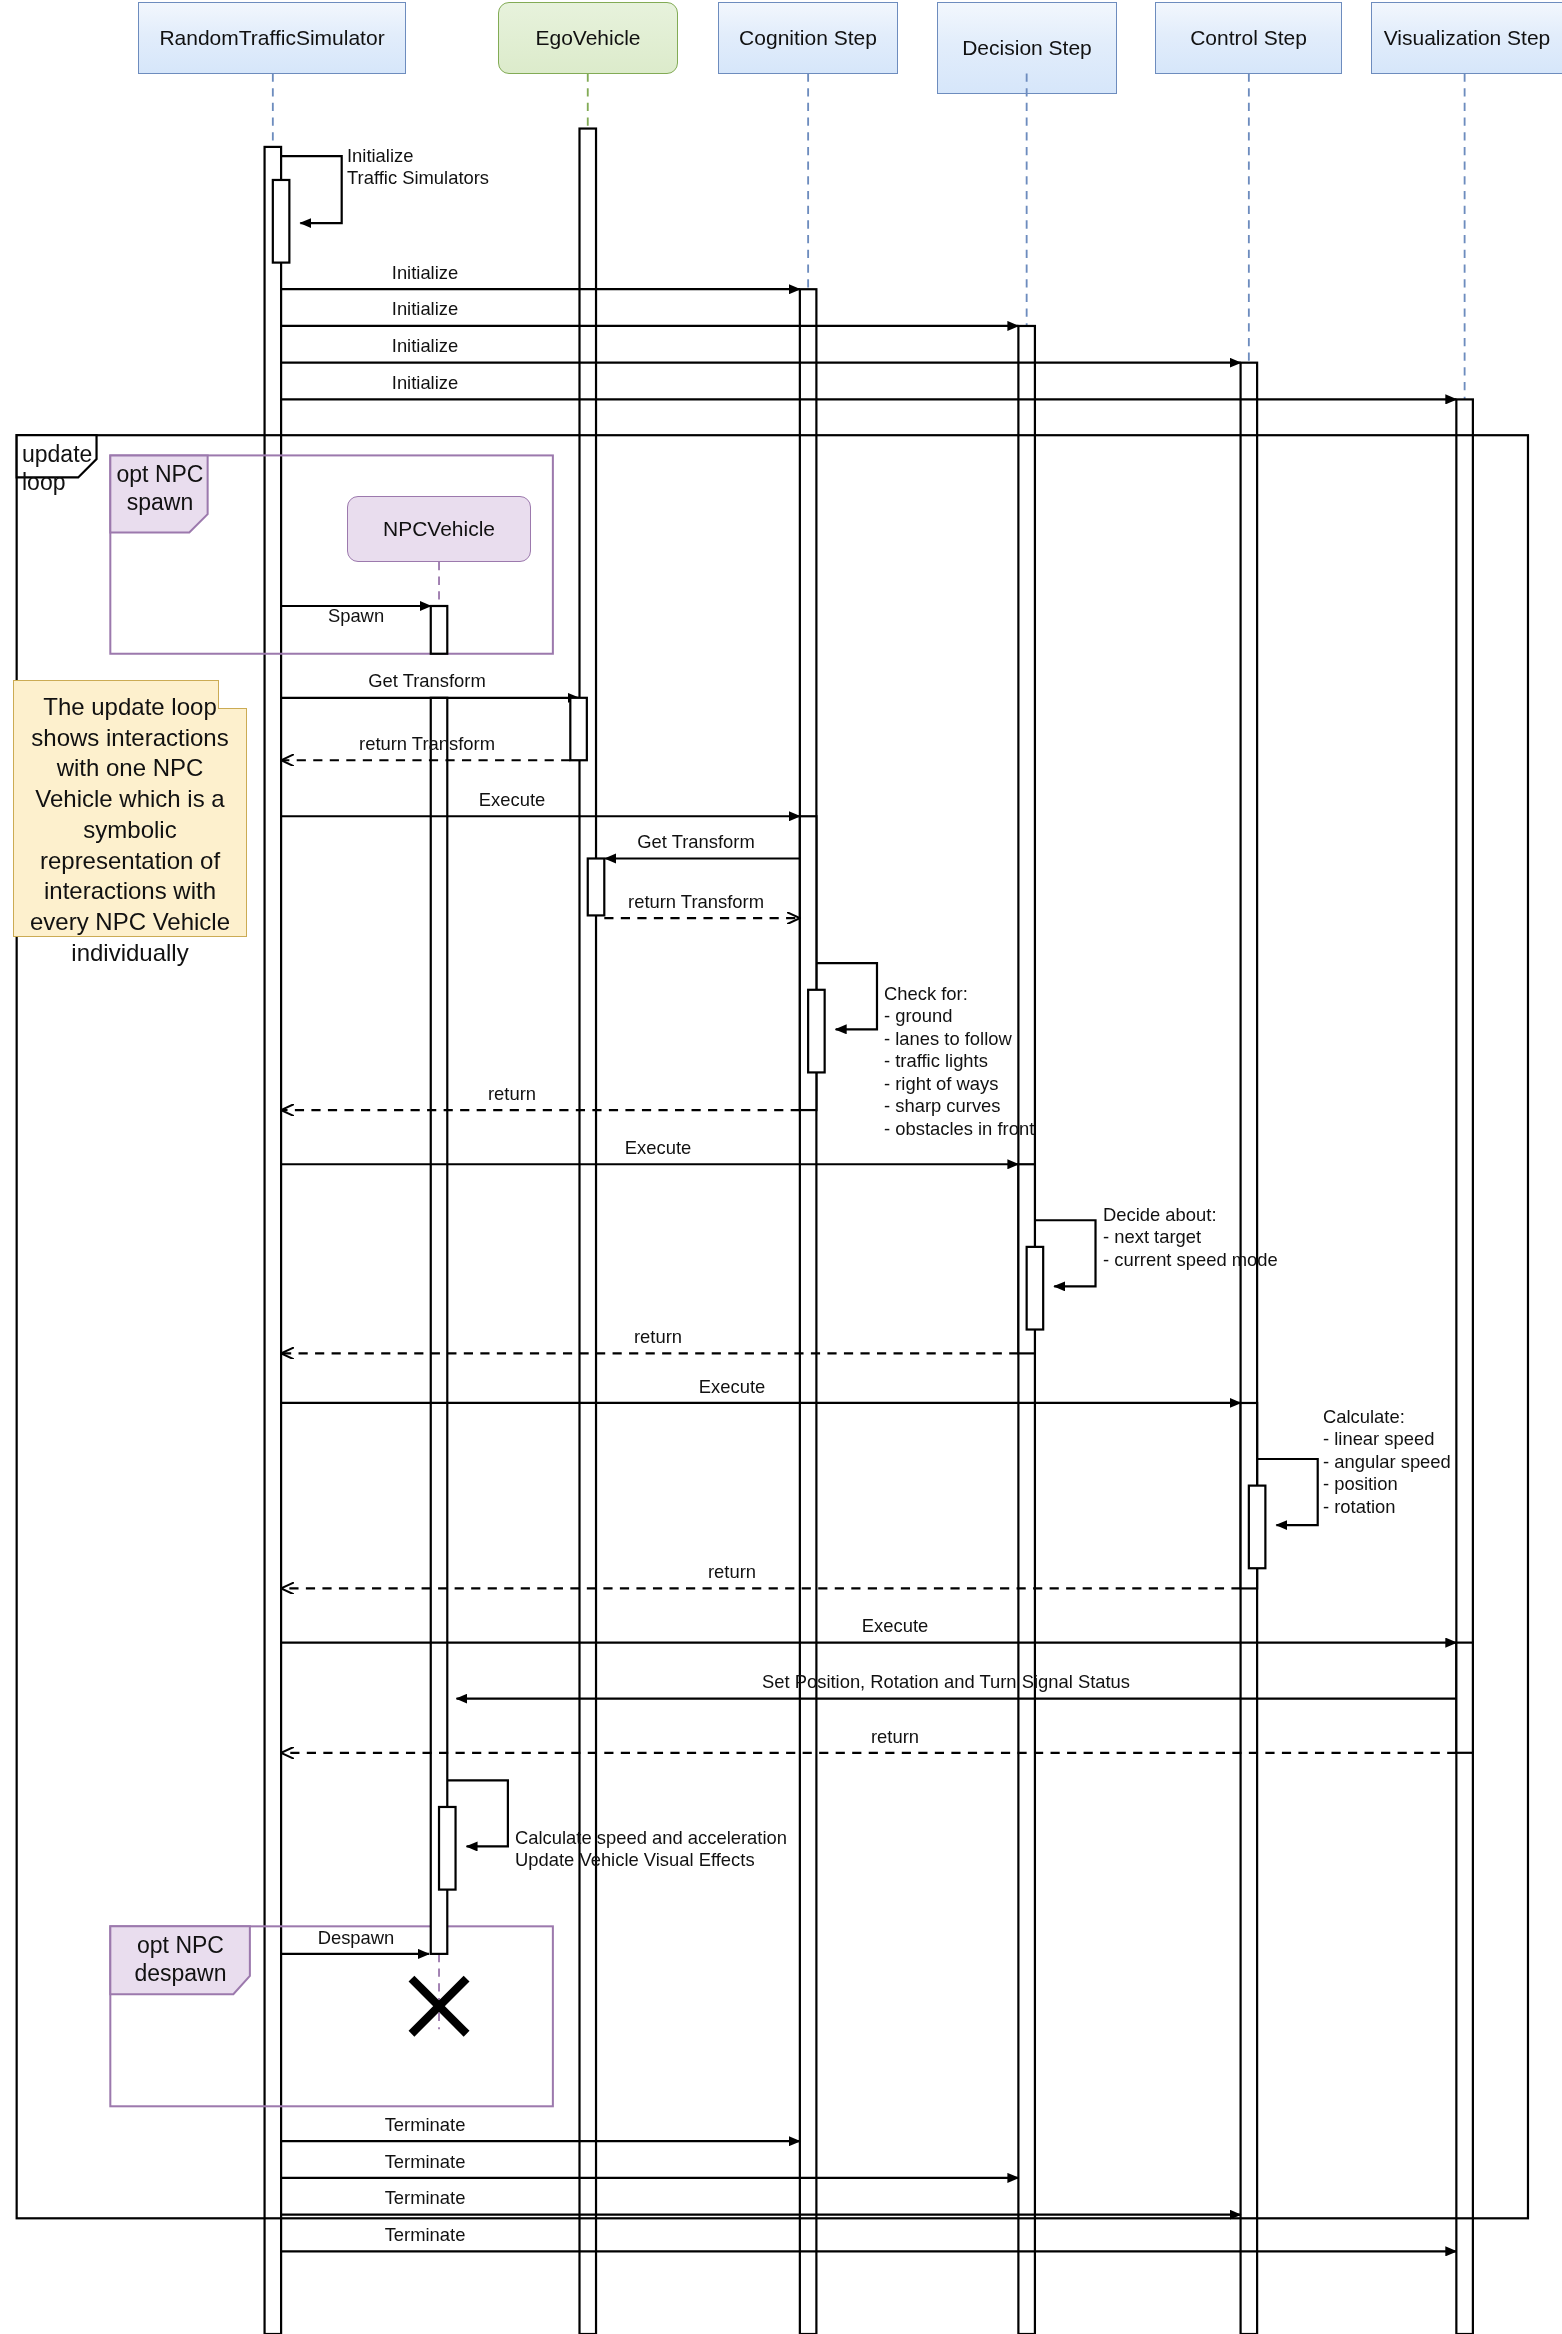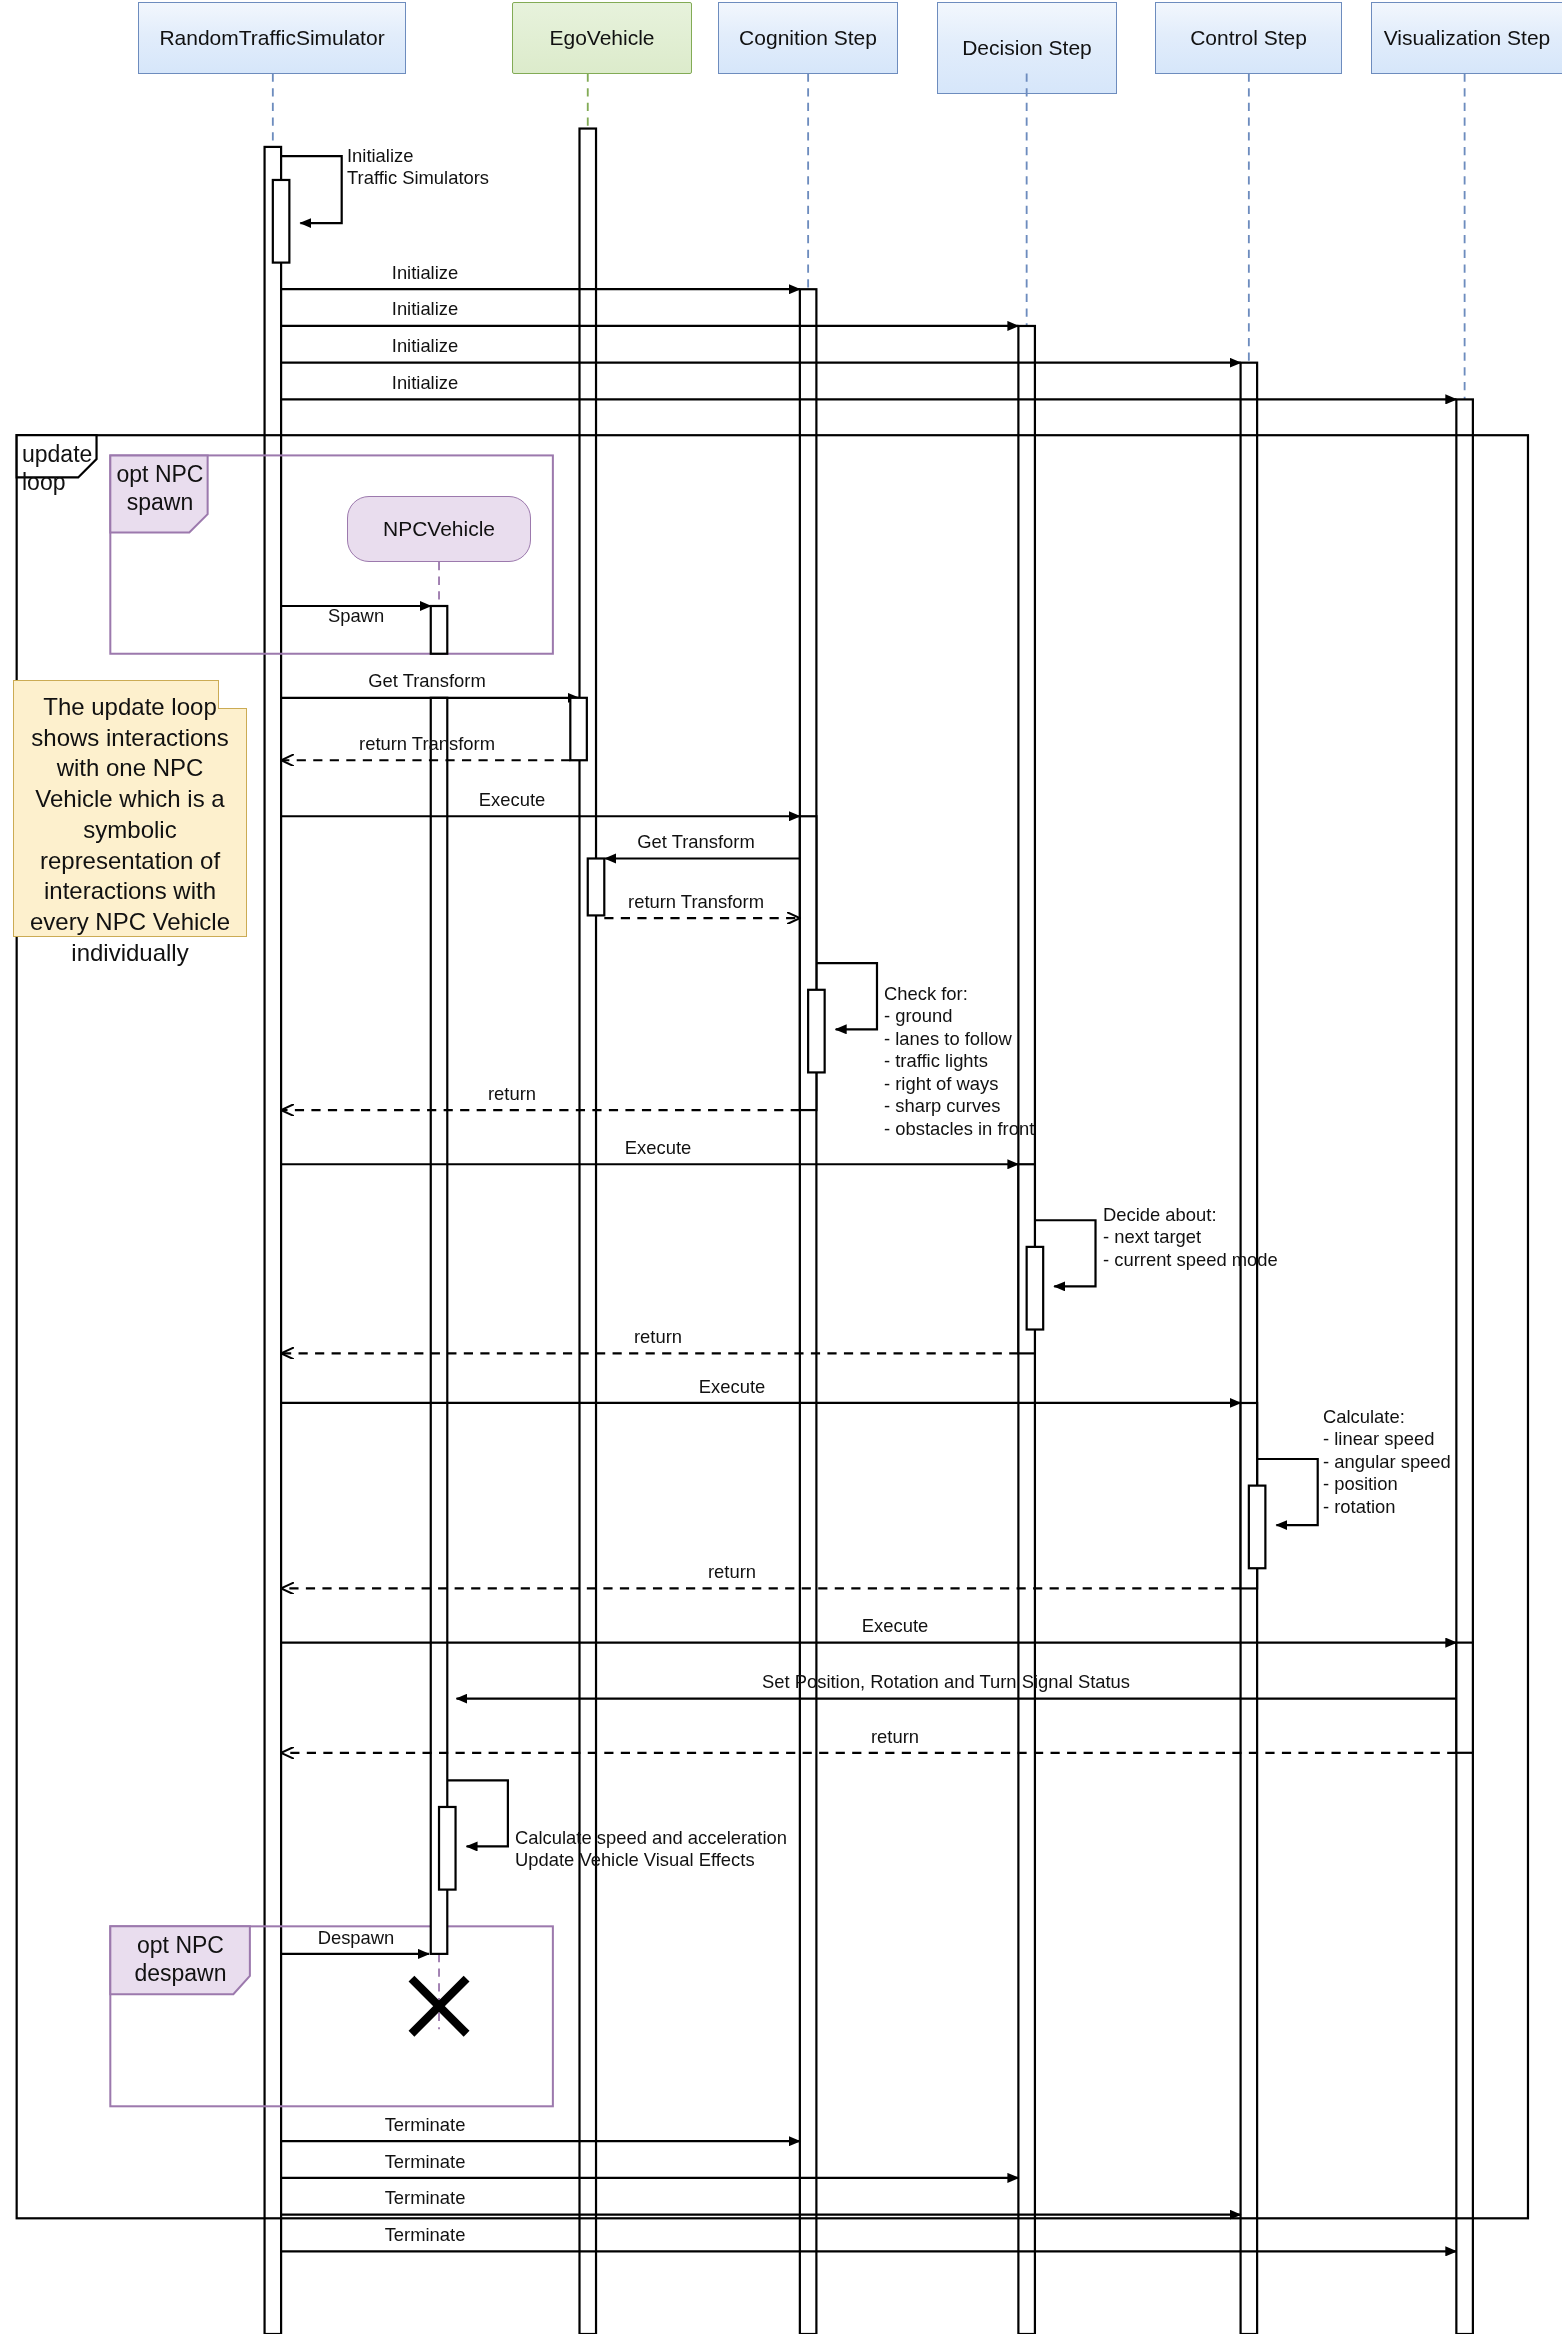--- a/index.html
+++ b/index.html
@@ -7,22 +7,22 @@
   body{font-family:"Liberation Sans",sans-serif;}
   #canvas{position:relative;width:1563px;height:2334px;background:#fff;overflow:hidden;}
   svg.layer{position:absolute;left:0;top:0;width:1563px;height:2334px;pointer-events:none;}
 
   
   .head{position:absolute;box-sizing:border-box;display:flex;align-items:center;
         justify-content:center;text-align:center;font-size:21px;color:#111;}
   .head.blue{background:linear-gradient(180deg,#f2f7fd 0%,#e2edfb 45%,#d6e6fa 100%);
              border:1.8px solid #6d8cbe;}
   .head.green{background:linear-gradient(180deg,#e7f2dc 0%,#dcebcb 100%);
-              border:1.8px solid #82ab55;border-radius:2px;margin-left:14px;}
-  .head.purple{background:#e9ddee;border:1.8px solid #9c79ad;border-radius:22px;}
+              border:1.8px solid #82ab55;border-radius:11px;}
+  .head.purple{background:#e9ddee;border:1.8px solid #9c79ad;border-radius:11px;}
 
   
   .note{position:absolute;box-sizing:border-box;background:#fdf0cd;border:1.4px solid #cbab54;
         font-size:24px;color:#111;text-align:center;padding:11px 9.2px 7.3px 9.2px;line-height:1.28;}
   .note .fold{position:absolute;right:-0.9px;top:-0.9px;width:27.5px;height:27.5px;
               background:#fff;border-left:1.4px solid #cbab54;border-bottom:1.4px solid #cbab54;
               transform:none;}
   .note-inner{position:relative;z-index:2;}
 
   

